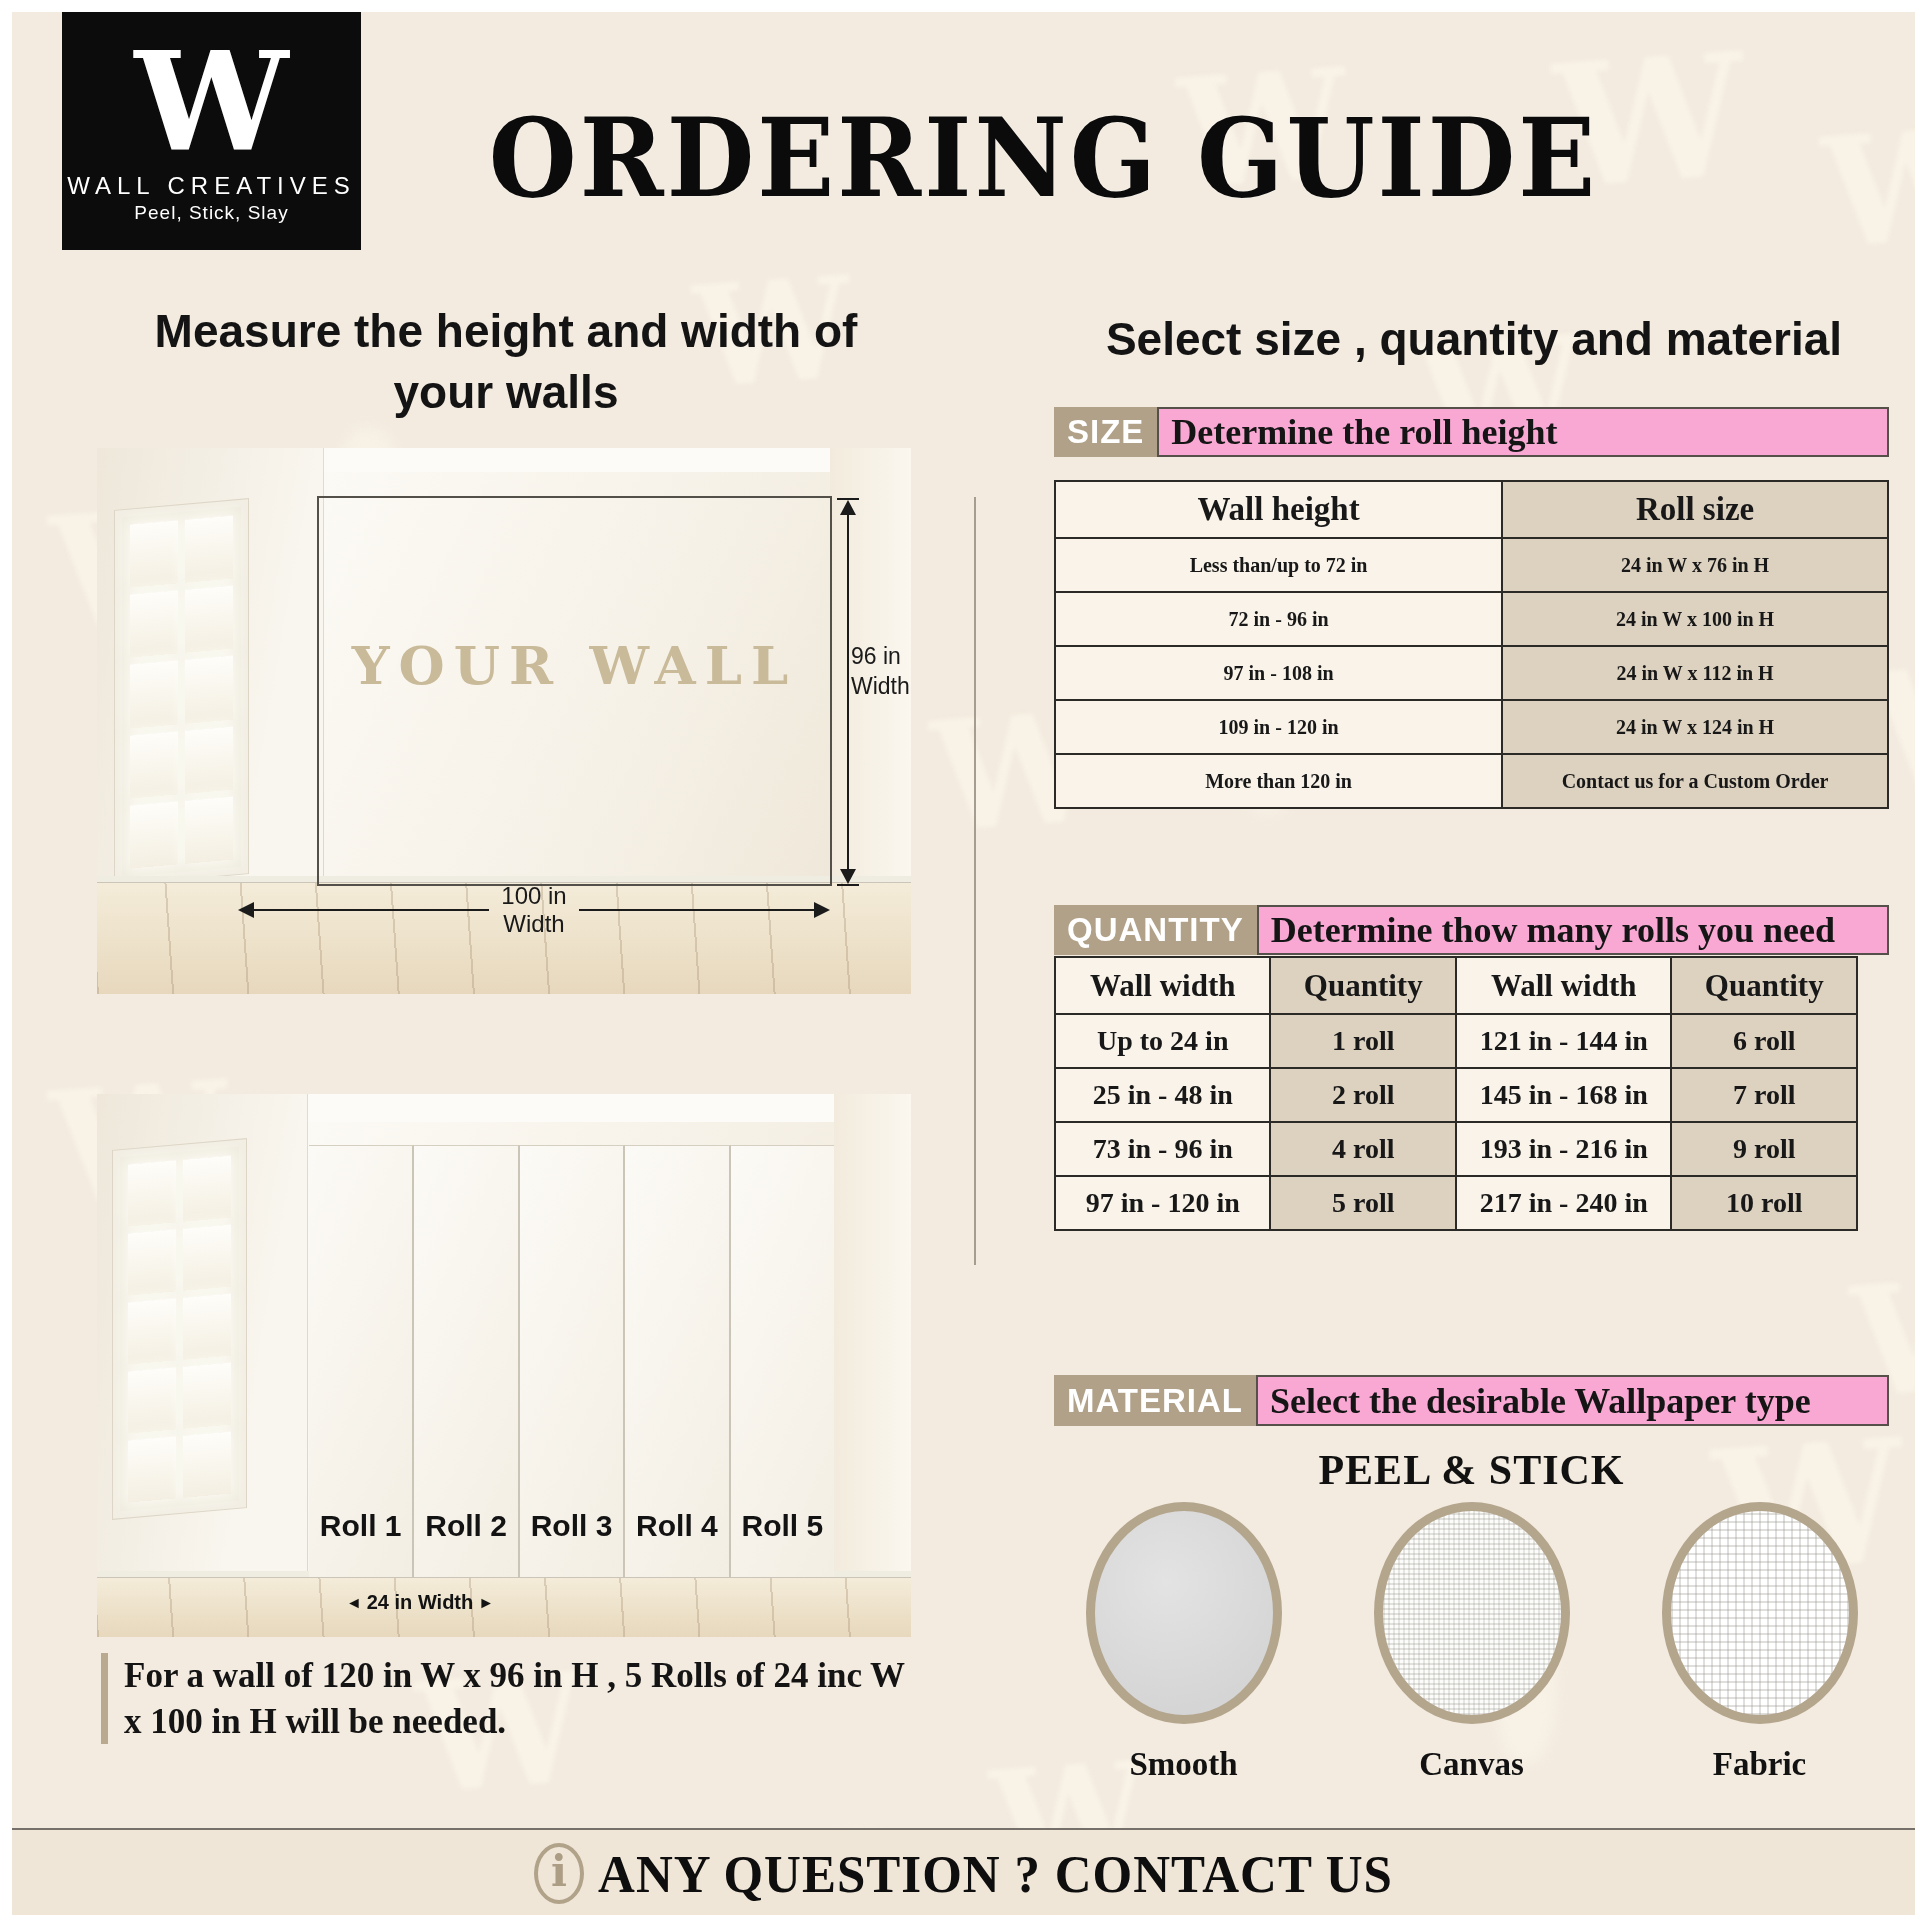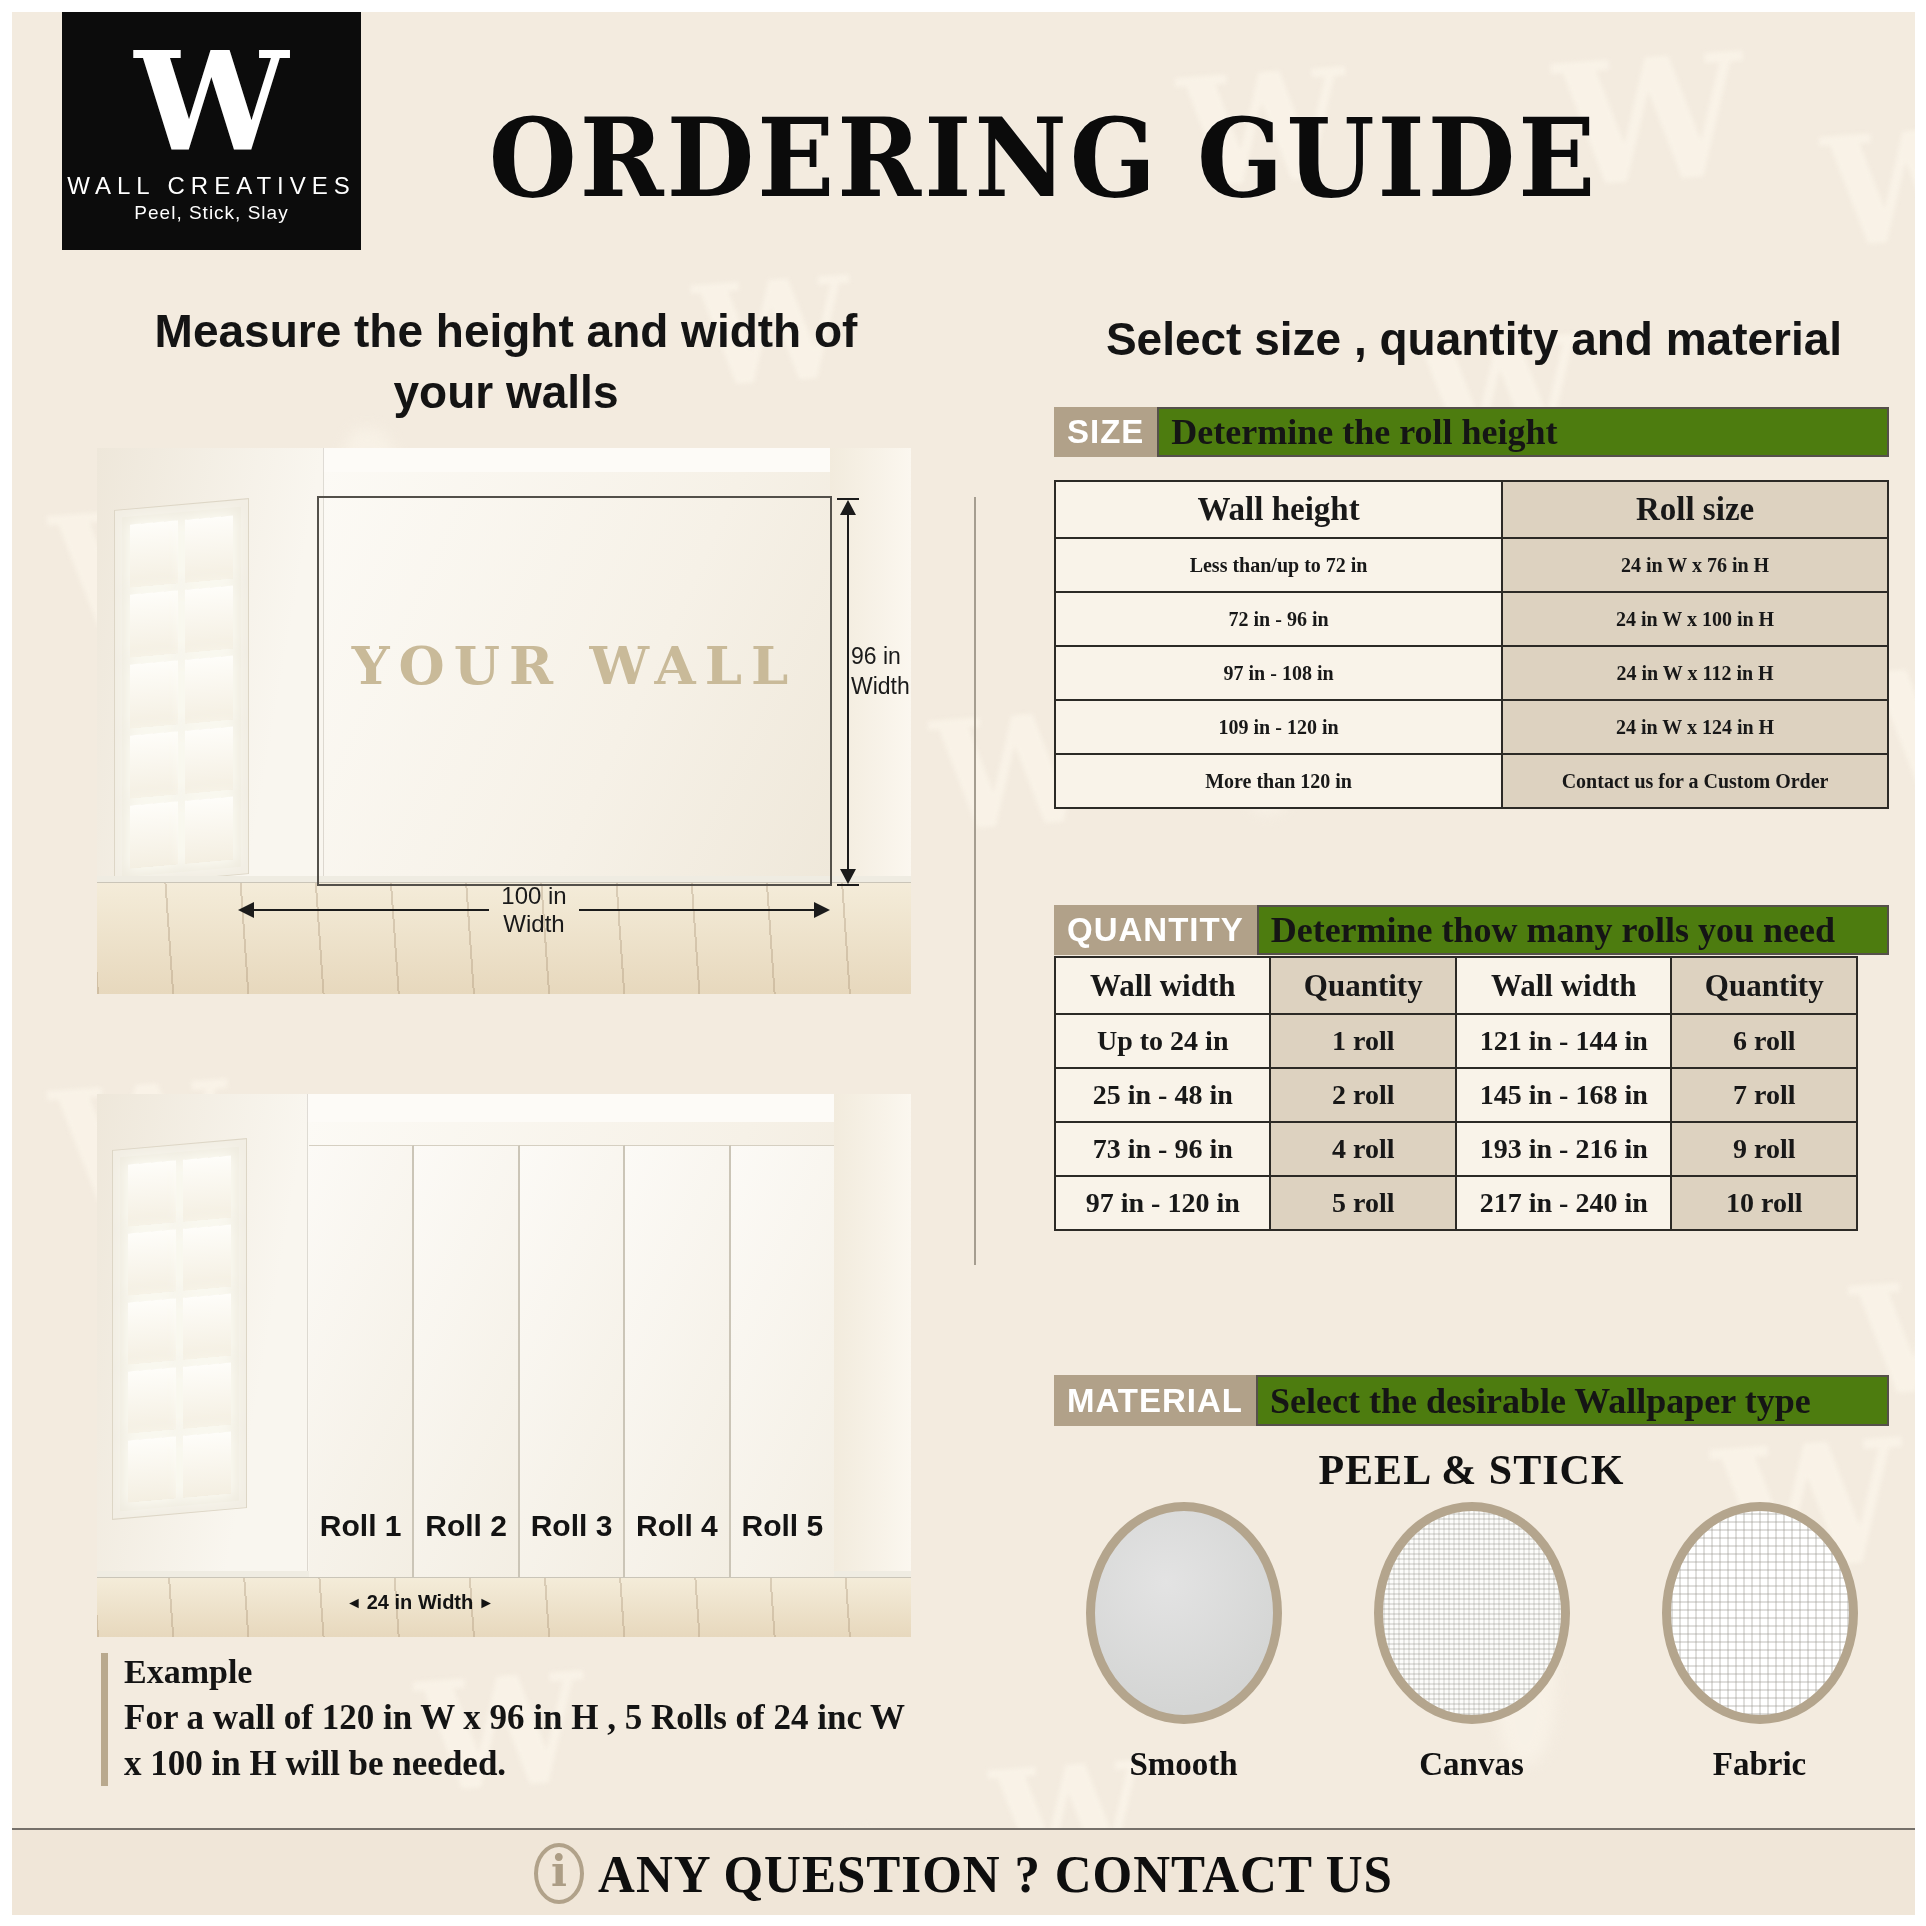--- a/index.html
+++ b/index.html
@@ -31,21 +31,21 @@
   .col-heading{position:absolute;font-weight:bold;font-size:46px;line-height:1.32;text-align:center;color:#141414;}
   .heading-left{left:87px;top:289px;width:814px;}
   .heading-right{left:1047px;top:297px;width:830px;}
 
   .v-divider{position:absolute;left:962px;top:485px;width:2px;height:768px;background:#a59d90;}
 
   
   .tag-row{position:absolute;display:flex;align-items:stretch;height:50px;}
   .tag{background:#b1a189;color:#fff;font-weight:bold;font-size:33px;letter-spacing:1px;
     display:flex;align-items:center;padding:0 13px;transform-origin:center;}
-  .strip{flex:1;border:2px solid #55504a;background:#4d7c0f;display:flex;align-items:center;
+  .strip{flex:1;border:2px solid #55504a;background:#f9a8d4;display:flex;align-items:center;
     padding-left:12px;font-family:"Liberation Serif",serif;font-weight:bold;font-size:36px;color:#151515;}
   .size-row{left:1042px;top:395px;width:835px;}
   .quantity-row{left:1042px;top:893px;width:835px;}
   .material-row{left:1042px;top:1363px;width:835px;height:51px;}
 
   
   table.data-table{position:absolute;border-collapse:collapse;table-layout:fixed;
     font-family:"Liberation Serif",serif;font-weight:bold;color:#181818;}
   .data-table th,.data-table td{border:2px solid #2c2a26;text-align:center;vertical-align:middle;padding:0 6px;}
   .data-table th{font-size:33px;height:55px;}
@@ -274,21 +274,20 @@
           </div>
         </div>
       <div class="roll-width">
         <span class="glyph">◄</span>
         <span>24 in Width</span>
         <span class="glyph">►</span>
       </div>
     </div>
 
     <div class="example">
-      <div class="example-title">Example</div>
       <div class="example-body">For a wall of 120 in W x 96 in H , 5 Rolls of 24 inc W x 100 in H will be needed.</div>
     </div>
 
     <div class="tag-row size-row">
       <div class="tag">SIZE</div>
       <div class="strip">Determine the roll height</div>
     </div>
     <table class="data-table size-table">
       <thead>
           <tr>

